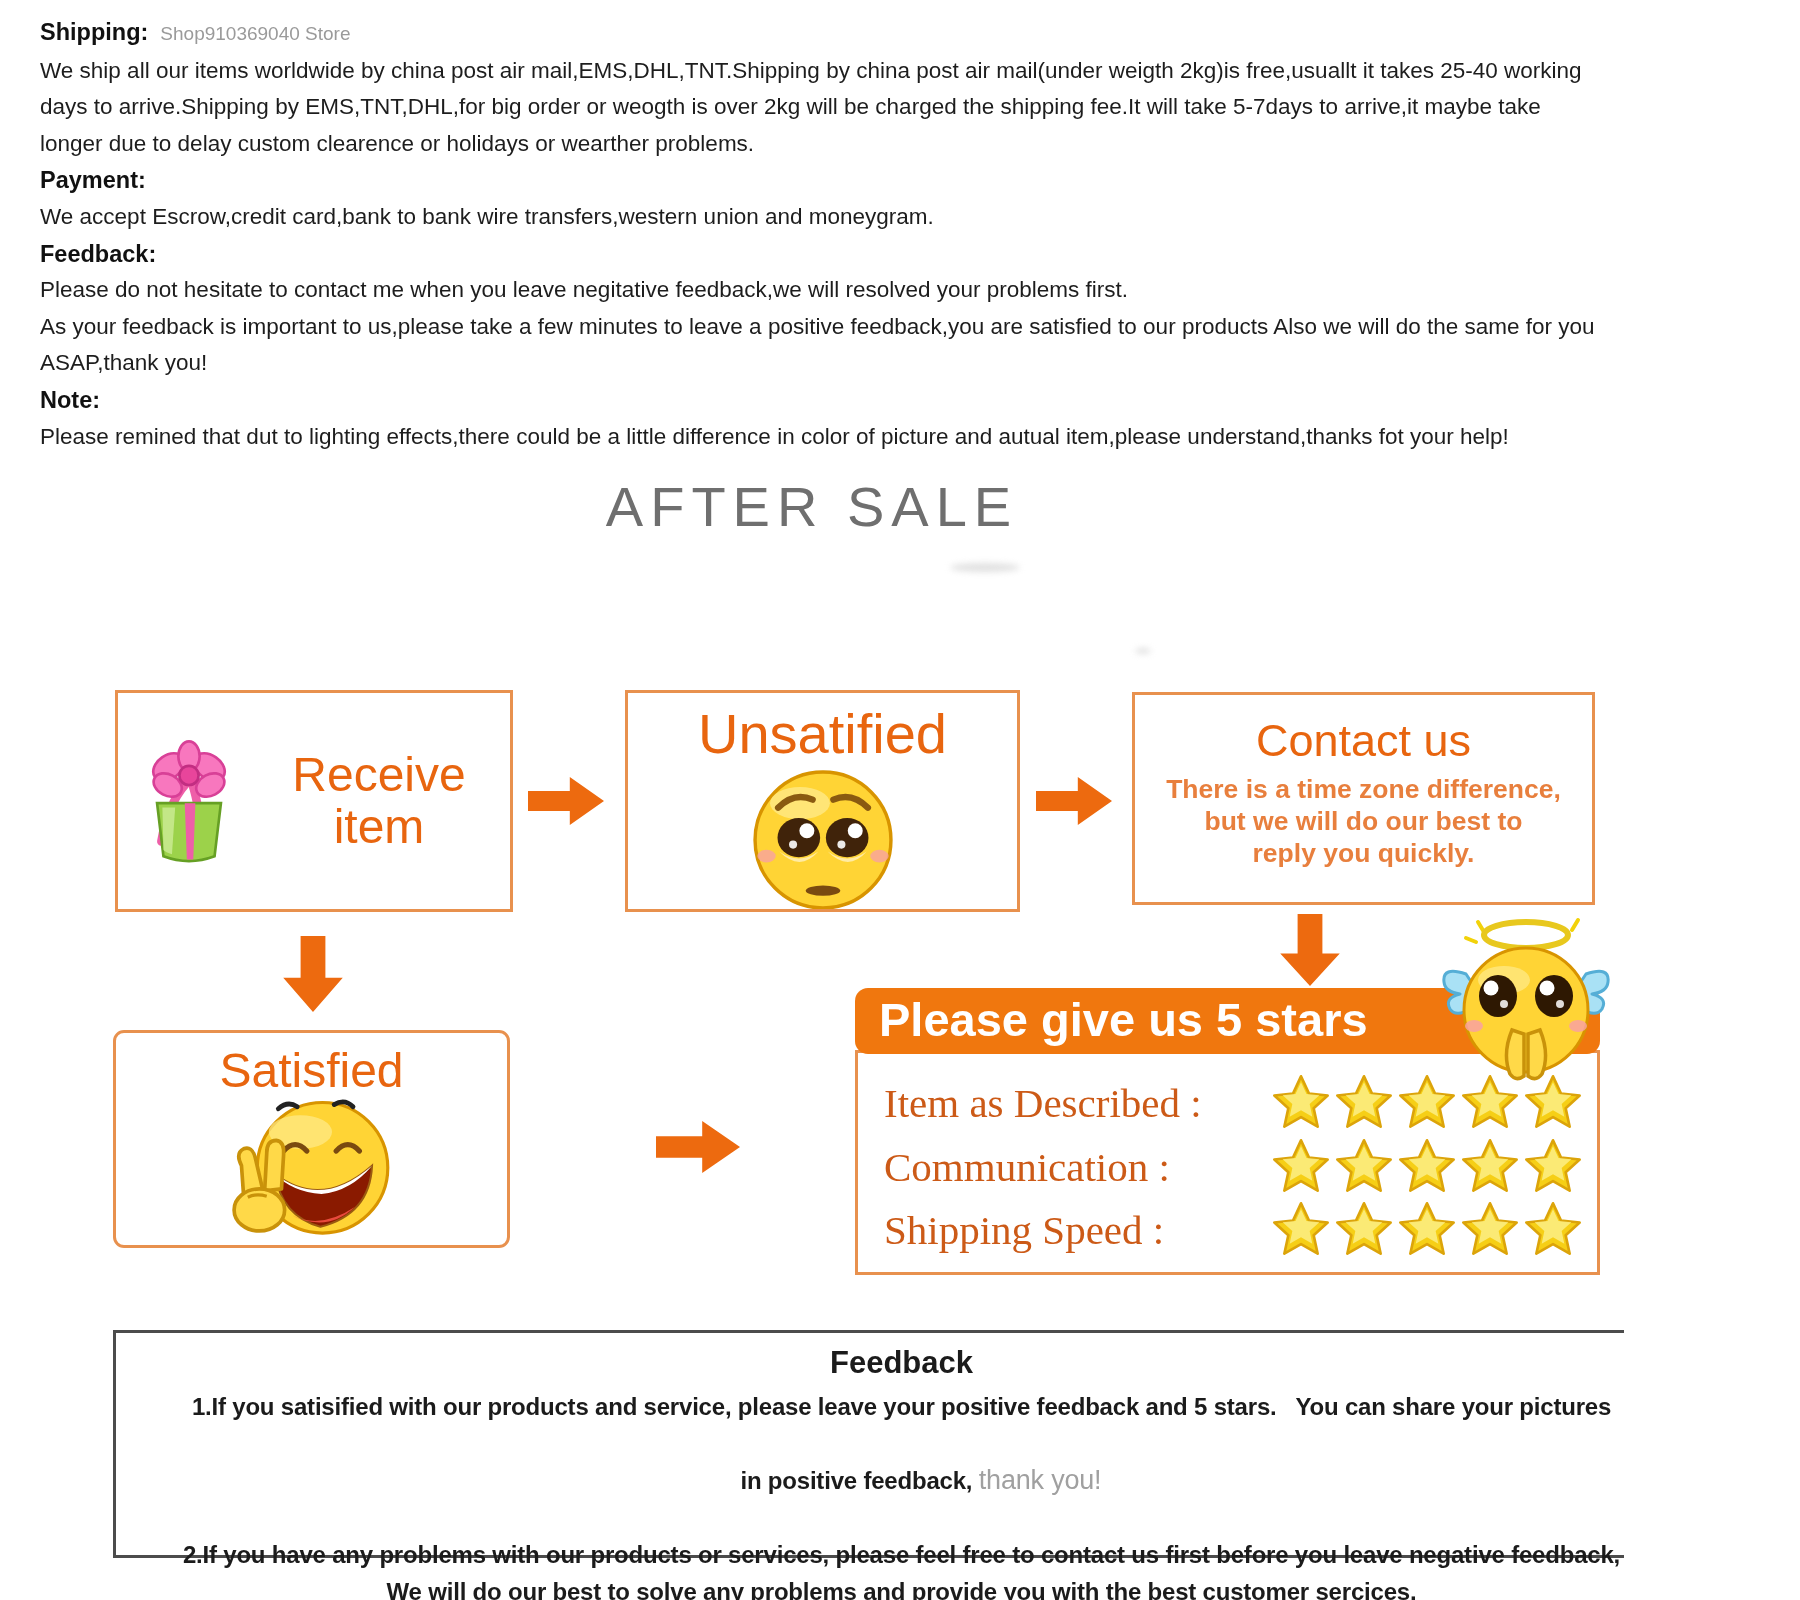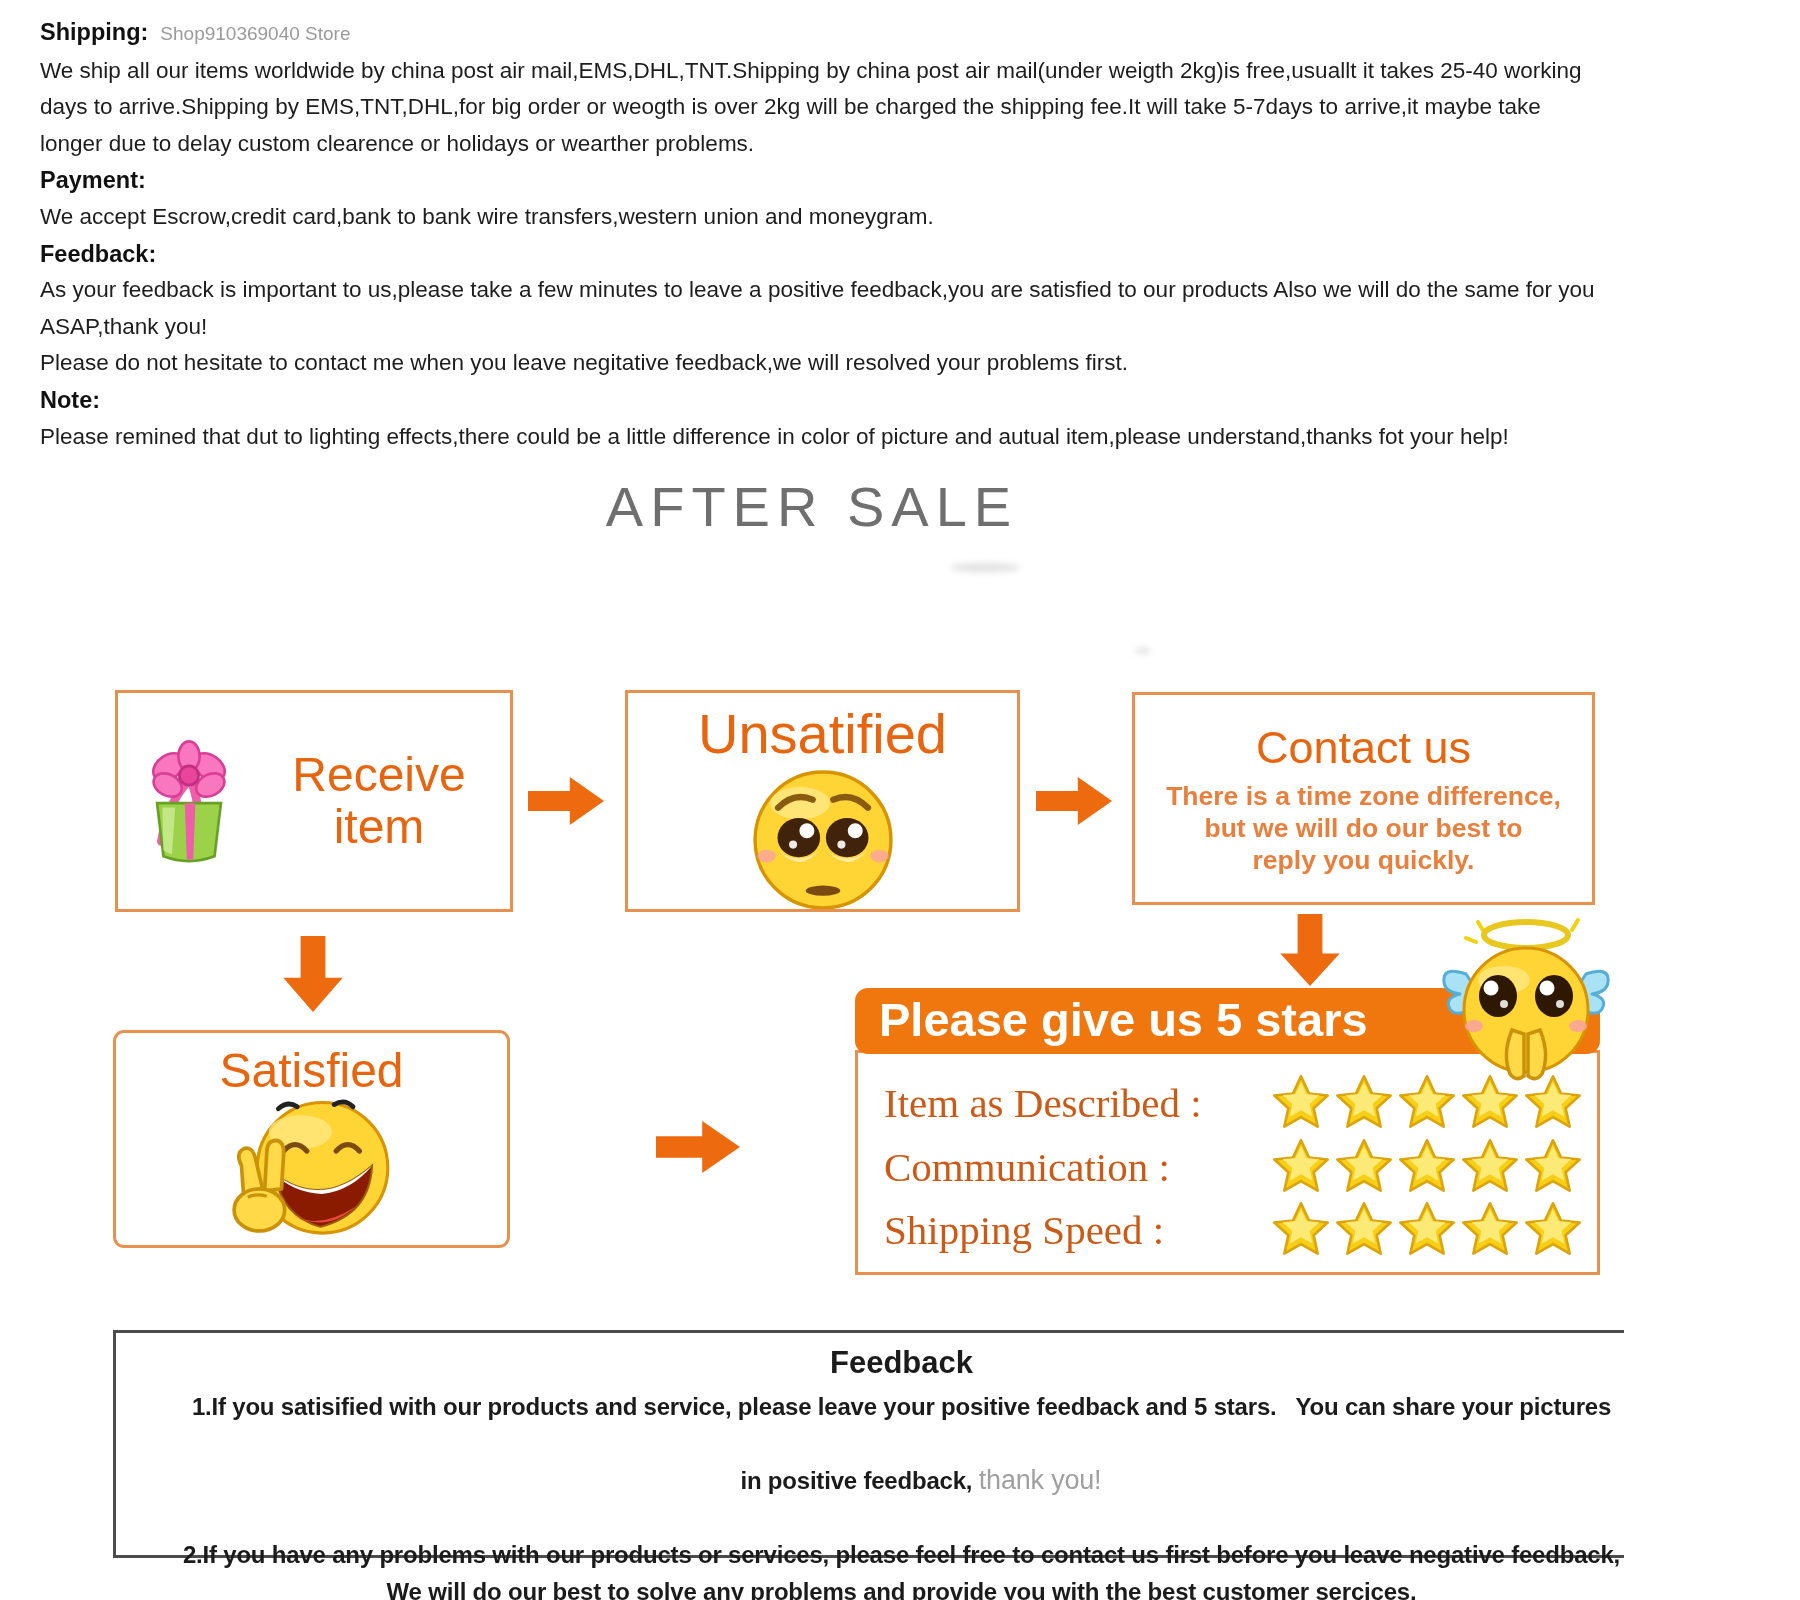--- a/index.html
+++ b/index.html
@@ -24,21 +24,21 @@
              clip-path:polygon(0 30%,55% 30%,55% 2%,100% 50%,55% 98%,55% 70%,0 70%); }
   .arrow-d { position:absolute; background:#ed6a0f;
              clip-path:polygon(30% 0,70% 0,70% 55%,98% 55%,50% 100%,2% 55%,30% 55%); }
 
   .receive-box { left:115px; top:690px; width:398px; height:222px; display:flex; align-items:center; padding-left:12px; }
   .receive-text { flex:1; text-align:center; font-size:48px; line-height:52px; }
 
   .unsat-box { left:625px; top:690px; width:395px; height:222px; text-align:center; overflow:hidden; }
   .unsat-box .lbl { font-size:56px; margin-top:8px; }
 
-  .contact-box { left:1132px; top:692px; width:463px; height:213px; text-align:center; padding-top:27px; }
+  .contact-box { left:1132px; top:692px; width:463px; height:213px; text-align:center; padding-top:20px; }
   .contact-box .lbl { font-size:45px; }
   .contact-sub { font-size:26.5px; color:#e87f3d; font-weight:bold; line-height:32px; margin-top:6px; }
 
   .sat-box { left:113px; top:1030px; width:397px; height:218px; text-align:center; overflow:hidden;border-radius:11px; }
   .sat-box .lbl { font-size:48px; margin-top:10px; }
 
   .banner { position:absolute; left:855px; top:988px; width:745px; height:66px; background:#f0770e;
             color:#fff; font-size:47px; font-weight:bold; line-height:64px; padding-left:24px; z-index:2;border-radius:13px; }
   .banner .ex { position:absolute; left:625px; top:0; }
 
@@ -65,22 +65,22 @@
 <div id="page">
 
   <div class="info">
     <div>
       <span class="h">Shipping:</span><span class="store">Shop910369040 Store</span>
     </div>
     <div>We ship all our items worldwide by china post air mail,EMS,DHL,TNT.Shipping by china post air mail(under weigth 2kg)is free,usuallt it takes 25-40 working days to arrive.Shipping by EMS,TNT,DHL,for big order or weogth is over 2kg will be charged the shipping fee.It will take 5-7days to arrive,it maybe take longer due to delay custom clearence or holidays or wearther problems.</div>
     <div class="h">Payment:</div>
     <div>We accept Escrow,credit card,bank to bank wire transfers,western union and moneygram.</div>
     <div class="h">Feedback:</div>
+    <div>Please do not hesitate to contact me when you leave negitative feedback,we will resolved your problems first.</div>
     <div>As your feedback is important to us,please take a few minutes to leave a positive feedback,you are satisfied to our products Also we will do the same for you ASAP,thank you!</div>
-    <div>Please do not hesitate to contact me when you leave negitative feedback,we will resolved your problems first.</div>
     <div class="h">Note:</div>
     <div>Please remined that dut to lighting effects,there could be a little difference in color of picture and autual item,please understand,thanks fot your help!</div>
   </div>
 
   <div class="as-title">AFTER SALE</div>
   <div class="smudge" style="left:950px; top:563px; width:70px; height:9px;"></div>
   <div class="smudge" style="left:1135px; top:648px; width:16px; height:6px;"></div>
 
   <div class="fbox receive-box">
     <svg viewBox="0 0 110 124" width="118" height="132">

